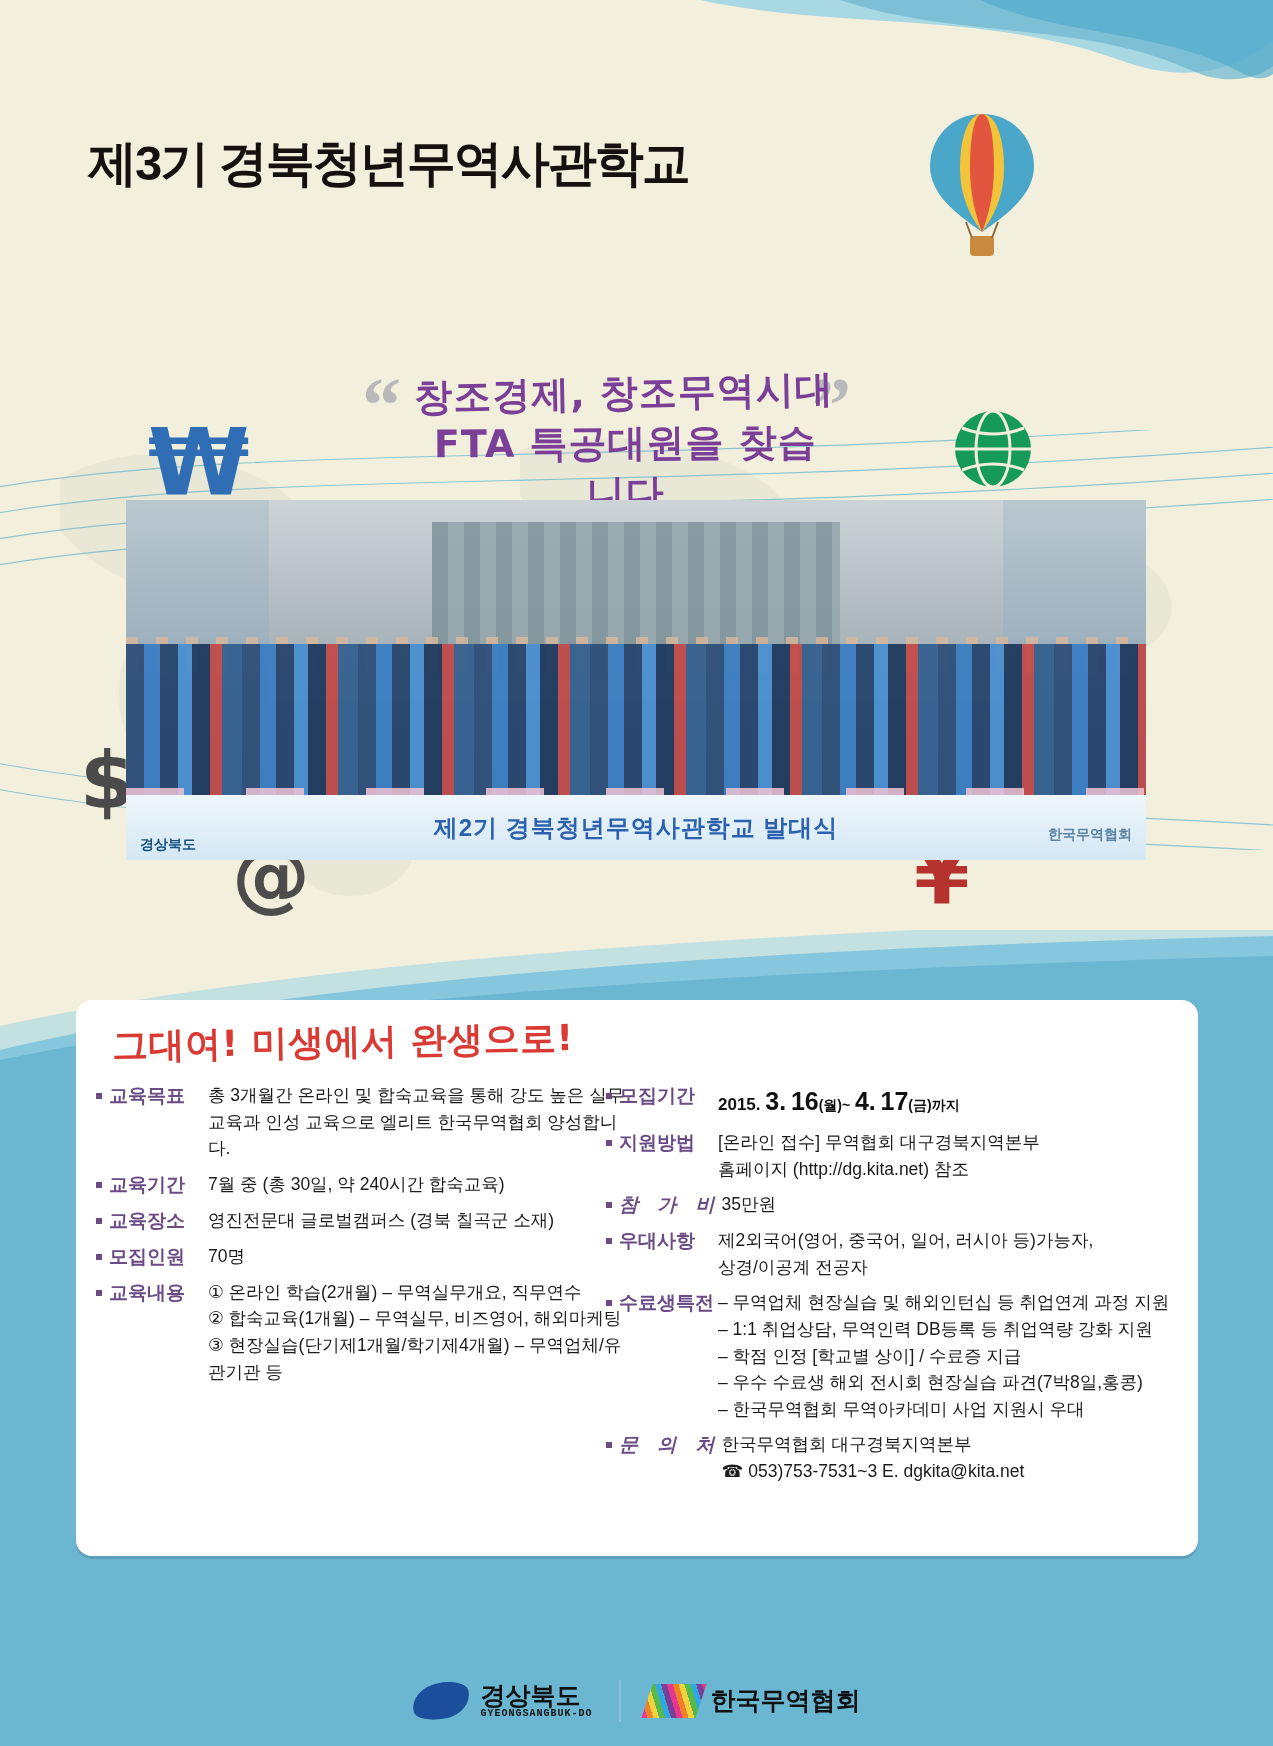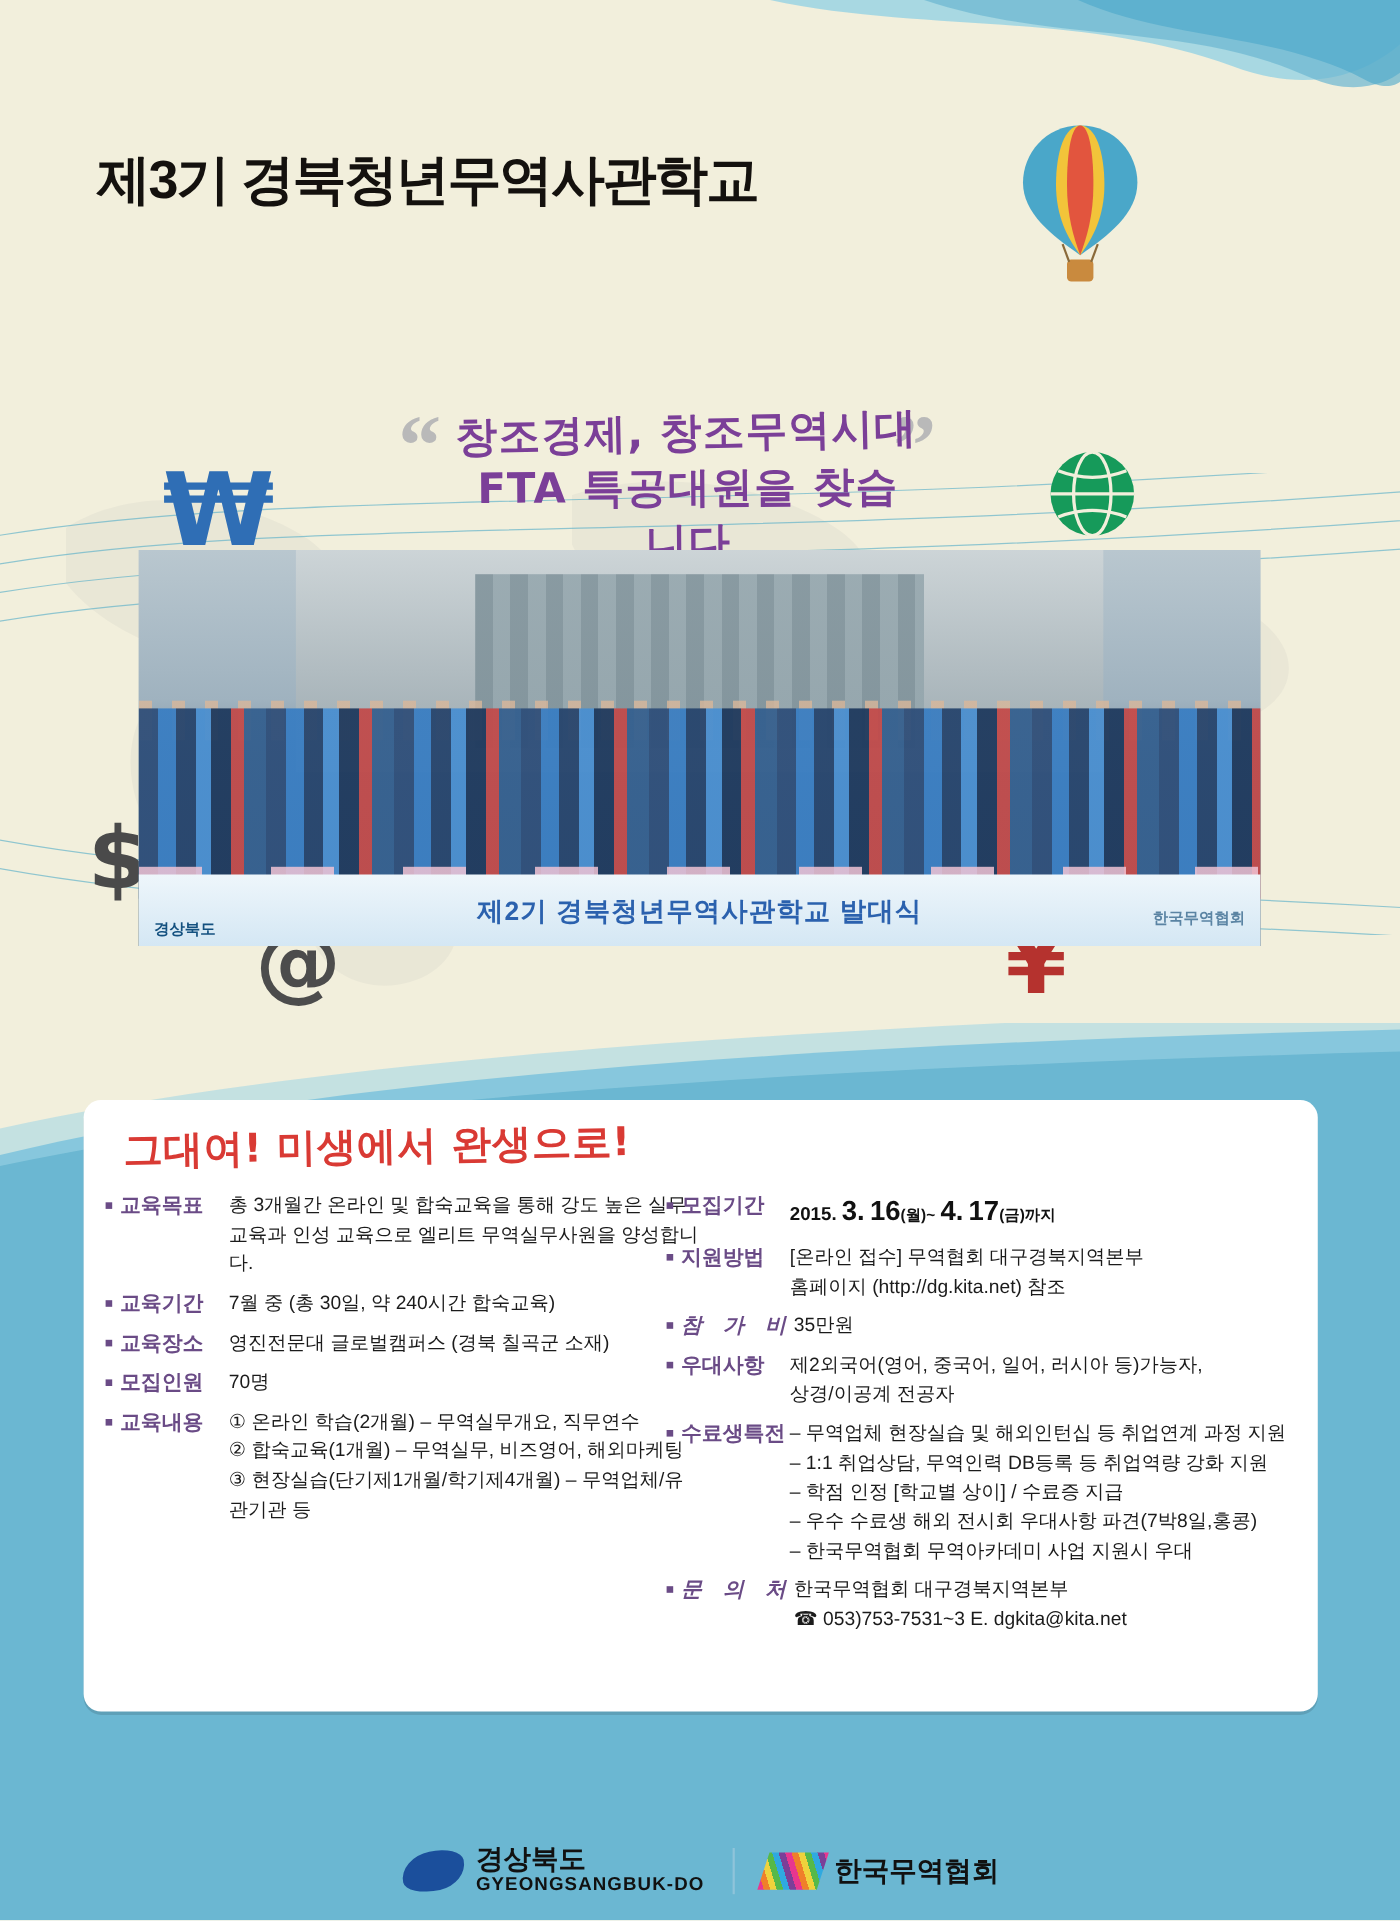--- a/index.html
+++ b/index.html
@@ -164,21 +164,21 @@
     position:absolute; left:0; top:1655px; width:1273px; height:91px;
     display:flex; align-items:center; justify-content:center; gap:26px;
   }
   .logo-gb { display:flex; align-items:center; gap:10px; }
   .logo-swoosh {
     width:58px; height:36px; background:#1b4f9c;
     border-radius: 50% 50% 46% 54% / 62% 38% 62% 38%;
     transform: rotate(-12deg);
   }
   .logo-gb-text .kr { font-size:25px; font-weight:800; color:#111; line-height:1; }
-  .logo-gb-text .en { font-size:17px; font-weight:700; color:#111; letter-spacing:1px; }
+  .logo-gb-text .en { font-size:10px; font-weight:700; color:#111; letter-spacing:1px;font-family:Liberation Mono, monospace; }
   .logo-div { width:2px; height:42px; background:#8fc4da; }
   .logo-kita { display:flex; align-items:center; gap:10px; }
   .logo-rainbow {
     width:54px; height:34px;
     background: repeating-linear-gradient(58deg,
       #e8368f 0 5px, #f07f2a 5px 10px, #efd23c 10px 15px,
       #56b949 15px 20px, #2fa9e0 20px 25px, #7b3f98 25px 30px);
     transform: skewX(-18deg);
   }
   .logo-kita-text { font-size:25px; font-weight:800; color:#111; }
@@ -272,21 +272,21 @@
     <div class="card-title">그대여! 미생에서 완생으로!</div>
 
     <div class="col col-left">
 
       <div class="row">
         <div class="row-label">
           <span class="bullet"></span><span class="txt">교육목표</span>
         </div>
         <div class="row-body">
           <span class="sub">총 3개월간 온라인 및 합숙교육을 통해 강도 높은 실무</span>
-          <span class="sub">교육과 인성 교육으로 엘리트 무역실무사원을 양성합니다.</span>
+          <span class="sub">교육과 인성 교육으로 엘리트 한국무역협회 양성합니다.</span>
         </div>
       </div>
 
       <div class="row">
         <div class="row-label">
           <span class="bullet"></span><span class="txt">교육기간</span>
         </div>
         <div class="row-body">
           <span class="sub">7월 중 (총 30일, 약 240시간 합숙교육)</span>
         </div>
@@ -369,21 +369,21 @@
       </div>
 
       <div class="row">
         <div class="row-label">
           <span class="bullet"></span><span class="txt">수료생특전</span>
         </div>
         <div class="row-body">
           <span class="sub">– 무역업체 현장실습 및 해외인턴십 등 취업연계 과정 지원</span>
           <span class="sub">– 1:1 취업상담, 무역인력 DB등록 등 취업역량 강화 지원</span>
           <span class="sub">– 학점 인정 [학교별 상이] / 수료증 지급</span>
-          <span class="sub">– 우수 수료생 해외 전시회 우대사항 파견(7박8일,홍콩)</span>
+          <span class="sub">– 우수 수료생 해외 전시회 현장실습 파견(7박8일,홍콩)</span>
           <span class="sub">– 한국무역협회 무역아카데미 사업 지원시 우대</span>
         </div>
       </div>
 
       <div class="row">
         <div class="row-label spaced">
           <span class="bullet"></span><span class="txt">문 의 처</span>
         </div>
         <div class="row-body">
           <span class="sub">한국무역협회 대구경북지역본부</span>

